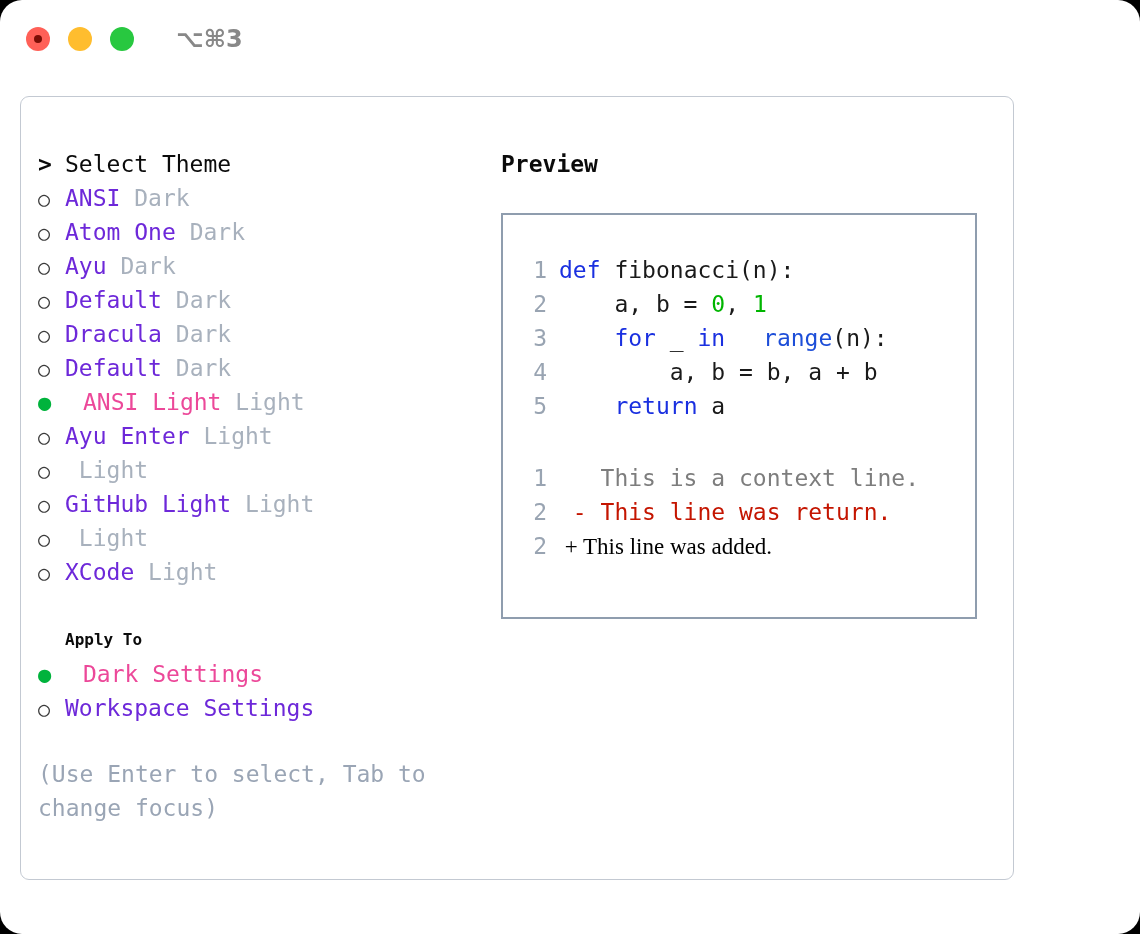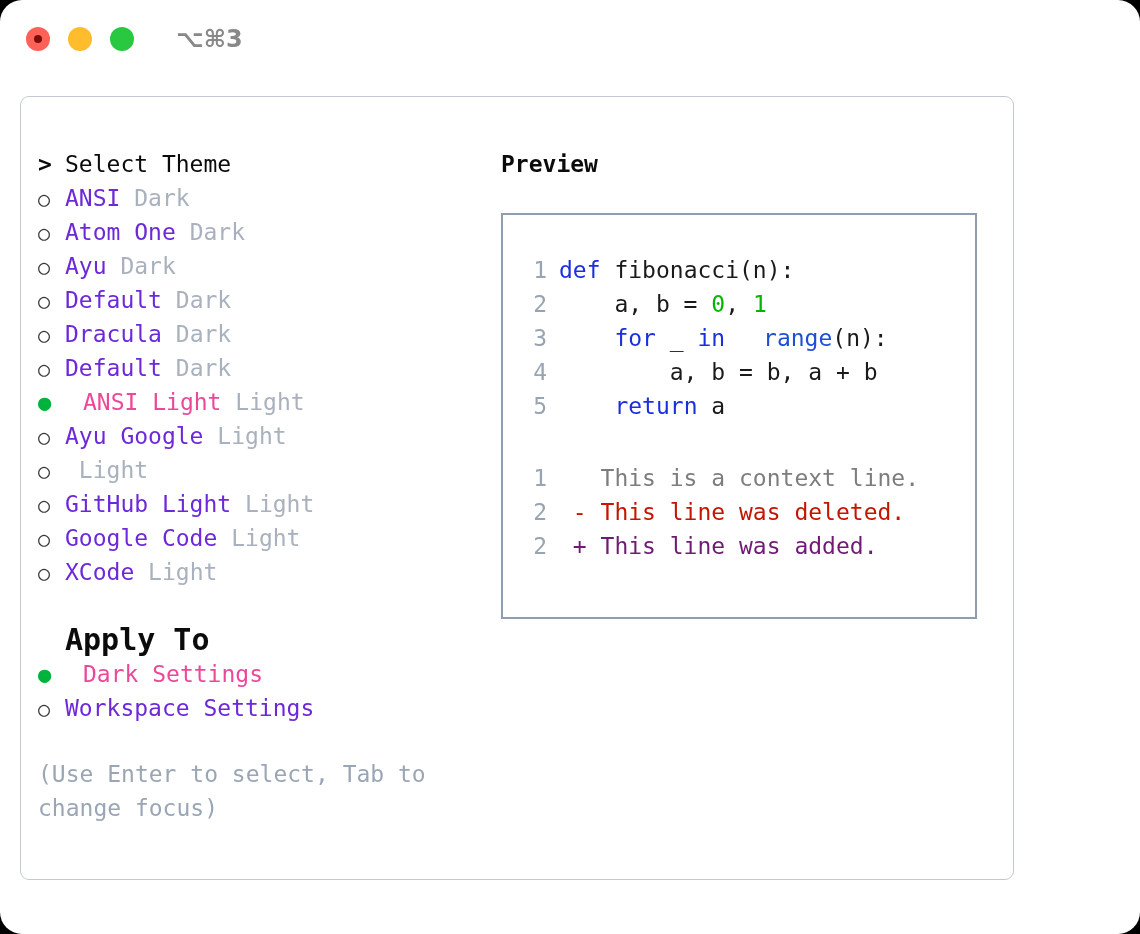--- a/index.html
+++ b/index.html
@@ -133,21 +133,21 @@
   .item-name.sel { color: #ec4899; margin-left: 18px; }
   .item-kind { color: #a8b1bd; }
   .item-kind.sel { color: #a8b1bd; }
 
   .spacer { height: 34px; }
 
   #apply-header {
     padding-left: 27px;
     font-weight: bold;
     color: #0b0b0b;
-    font-size: 30px;
+    font-size: 16px;
     line-height: 34px;
     height: 34px;
   }
 
   #hint {
     margin-top: 32px;
     width: 410px;
     font-size: 23px;
     line-height: 34px;
     color: #9aa5b5;
@@ -198,21 +198,21 @@
   .code-text { white-space: pre; }
 
   .tok-kw  { color: #1a30e0; }
   .tok-fn  { color: #1d4ed8; margin-left: 24px; }
   .tok-num { color: #00b500; }
   .tok-pl  { color: #1a1a1a; }
 
   .diff-gap { height: 38px; }
   .diff-ctx { color: #7d7d7d; }
   .diff-del { color: #c41500; }
-  .diff-add { color: #701a75; }
+  .diff-add { color: #000000; font-family: Liberation Serif, serif; }
 </style>
 </head>
 <body>
 
 <div id="page">
 
   <div id="titlebar">
     <div class="traffic-lights">
       <span class="tl tl-close"></span>
       <span class="tl tl-min"></span>
@@ -232,24 +232,24 @@
         </div>
 
         <div id="theme-items">
             <div class="row"><span class="bullet">○</span><span class="item-name">ANSI</span><span> </span><span class="item-kind">Dark</span></div>
             <div class="row"><span class="bullet">○</span><span class="item-name">Atom One</span><span> </span><span class="item-kind">Dark</span></div>
             <div class="row"><span class="bullet">○</span><span class="item-name">Ayu</span><span> </span><span class="item-kind">Dark</span></div>
             <div class="row"><span class="bullet">○</span><span class="item-name">Default</span><span> </span><span class="item-kind">Dark</span></div>
             <div class="row"><span class="bullet">○</span><span class="item-name">Dracula</span><span> </span><span class="item-kind">Dark</span></div>
             <div class="row"><span class="bullet">○</span><span class="item-name">Default</span><span> </span><span class="item-kind">Dark</span></div>
             <div class="row"><span class="bullet sel">●</span><span class="item-name sel">ANSI Light</span><span> </span><span class="item-kind sel">Light</span></div>
-            <div class="row"><span class="bullet">○</span><span class="item-name">Ayu Google</span><span> </span><span class="item-kind">Light</span></div>
+            <div class="row"><span class="bullet">○</span><span class="item-name">Ayu Enter</span><span> </span><span class="item-kind">Light</span></div>
             <div class="row"><span class="bullet">○</span><span> </span><span class="item-kind">Light</span></div>
             <div class="row"><span class="bullet">○</span><span class="item-name">GitHub Light</span><span> </span><span class="item-kind">Light</span></div>
-            <div class="row"><span class="bullet">○</span><span class="item-name">Google Code</span><span> </span><span class="item-kind">Light</span></div>
+            <div class="row"><span class="bullet">○</span><span> </span><span class="item-kind">Light</span></div>
             <div class="row"><span class="bullet">○</span><span class="item-name">XCode</span><span> </span><span class="item-kind">Light</span></div>
           </div>
 
         <div class="spacer"></div>
 
         <div id="apply-header">Apply To</div>
 
         <div id="apply-items">
             <div class="row"><span class="bullet sel">●</span><span class="item-name sel">Dark Settings</span></div>
             <div class="row"><span class="bullet">○</span><span class="item-name">Workspace Settings</span></div>
@@ -265,21 +265,21 @@
           <div id="code-block">
               <div class="code-line"><span class="lineno">1</span><span class="code-text"><span class="tok-kw">def </span><span class="tok-pl">fibonacci(n):</span></span></div>
               <div class="code-line"><span class="lineno">2</span><span class="code-text"><span class="tok-pl">    a, b = </span><span class="tok-num">0</span><span class="tok-pl">, </span><span class="tok-num">1</span></span></div>
               <div class="code-line"><span class="lineno">3</span><span class="code-text"><span class="tok-pl">    </span><span class="tok-kw">for</span><span class="tok-pl"> _ </span><span class="tok-kw">in</span><span class="tok-pl"> </span><span class="tok-fn">range</span><span class="tok-pl">(n):</span></span></div>
               <div class="code-line"><span class="lineno">4</span><span class="code-text"><span class="tok-pl">        a, b = b, a + b</span></span></div>
               <div class="code-line"><span class="lineno">5</span><span class="code-text"><span class="tok-pl">    </span><span class="tok-kw">return</span><span class="tok-pl"> a</span></span></div>
             </div>
           <div class="diff-gap"></div>
           <div id="diff-block">
               <div class="code-line"><span class="lineno">1</span><span class="code-text diff-ctx">   This is a context line.</span></div>
-              <div class="code-line"><span class="lineno">2</span><span class="code-text diff-del"> - This line was deleted.</span></div>
+              <div class="code-line"><span class="lineno">2</span><span class="code-text diff-del"> - This line was return.</span></div>
               <div class="code-line"><span class="lineno">2</span><span class="code-text diff-add"> + This line was added.</span></div>
             </div>
         </div>
       </div>
 
     </div>
   </div>
 </div>
 
 </body></html>

